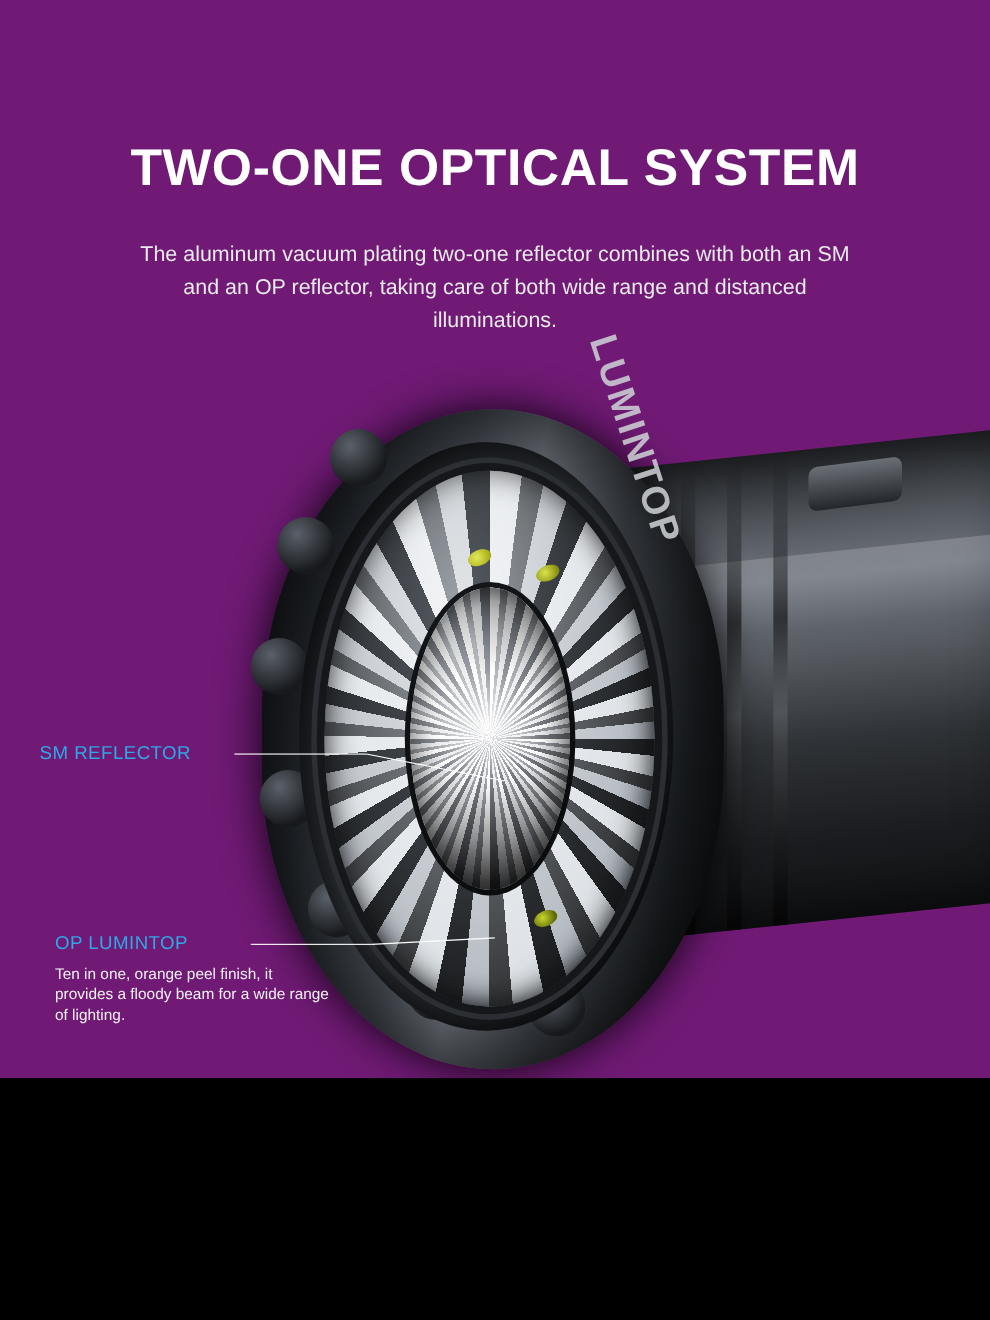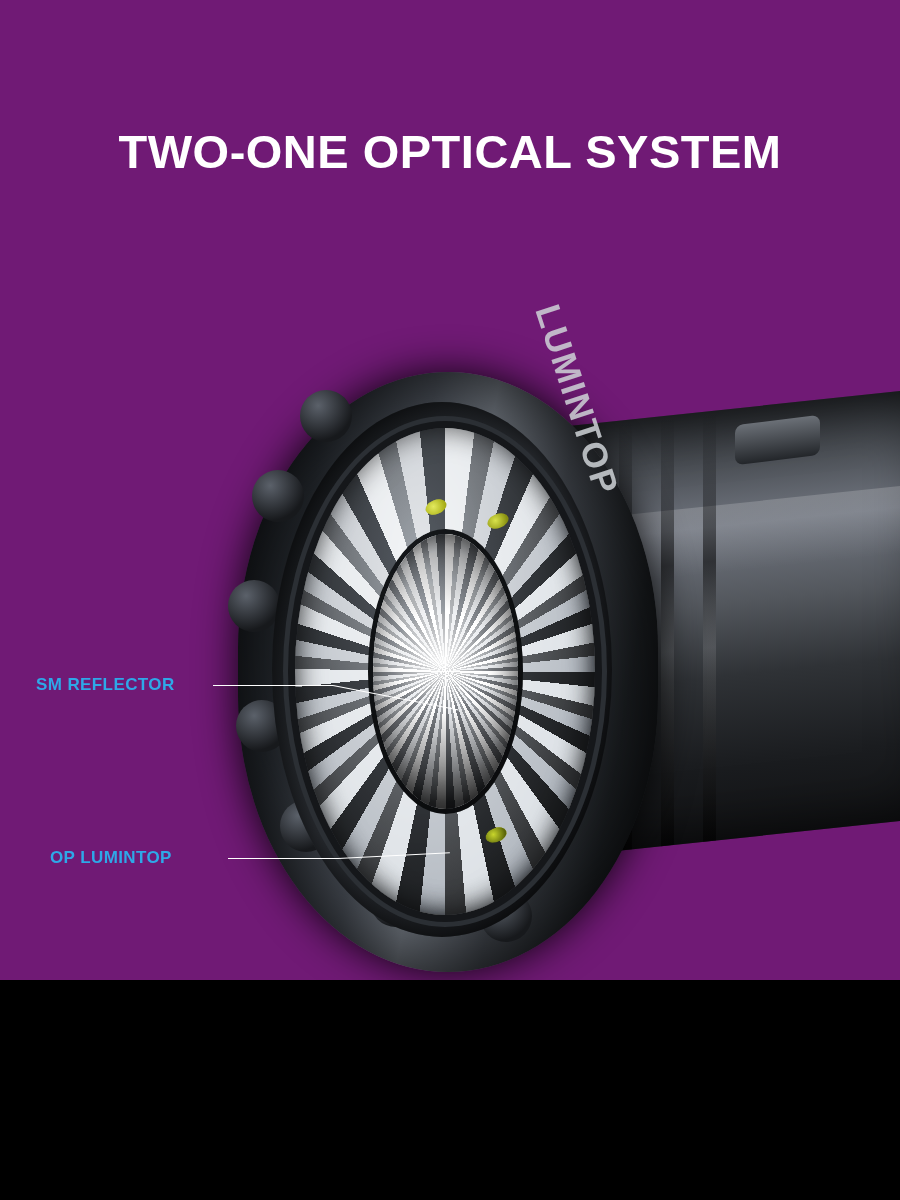--- a/index.html
+++ b/index.html
@@ -192,21 +192,21 @@
     background: linear-gradient(180deg, #6b7077, #23262a);
     border-radius: 8px;
     transform: skewY(-7deg);
   }
 
   
   .callout-title {
     position: absolute;
     color: #2ea8e8;
     font-size: 17px;
-    font-weight: 700;
+    font-weight: 400;
     letter-spacing: .4px;
     white-space: nowrap;
   }
   .callout-body {
     position: absolute;
     color: #f0f1f2;
     font-size: 14px;
     line-height: 1.32;
     width: 250px;
   }
@@ -221,20 +221,21 @@
     height: 1px;
     transform-origin: left center;
   }
 </style>
 </head>
 <body>
 
 <div class="page">
 
   <h1 class="headline">TWO-ONE OPTICAL SYSTEM</h1>
+  <p class="subhead">The aluminum vacuum plating two-one reflector combines with both an SM and an OP reflector, taking care of both wide range and distanced illuminations.</p>
 
   <div class="photo-stage">
 
     <div class="barrel">
       <div class="barrel-hl"></div>
       <div class="fin" style="left:30px;"></div>
       <div class="fin" style="left:72px;"></div>
       <div class="fin" style="left:114px;"></div>
       <div class="fin" style="left:156px;"></div>
       <div class="fin" style="left:198px;"></div>
@@ -263,14 +264,15 @@
     <div class="brand">LUMINTOP</div>
   </div>
 
   <div class="callout-title" style="left:36px; top:675px;">SM REFLECTOR</div>
   <div class="leader" style="left:213px; top:685px; width:120px;"></div>
   <div class="leader-diag" style="left:333px; top:685px; width:128px; transform:rotate(11deg);"></div>
 
   <div class="callout-title" style="left:50px; top:848px;">OP LUMINTOP</div>
   <div class="leader" style="left:228px; top:858px; width:110px;"></div>
   <div class="leader-diag" style="left:338px; top:858px; width:112px; transform:rotate(-3deg);"></div>
+  <div class="callout-body" style="left:50px; top:876px;">Ten in one, orange peel finish, it provides a floody beam for a wide range of lighting.</div>
 
 </div>
 
 </body></html>

